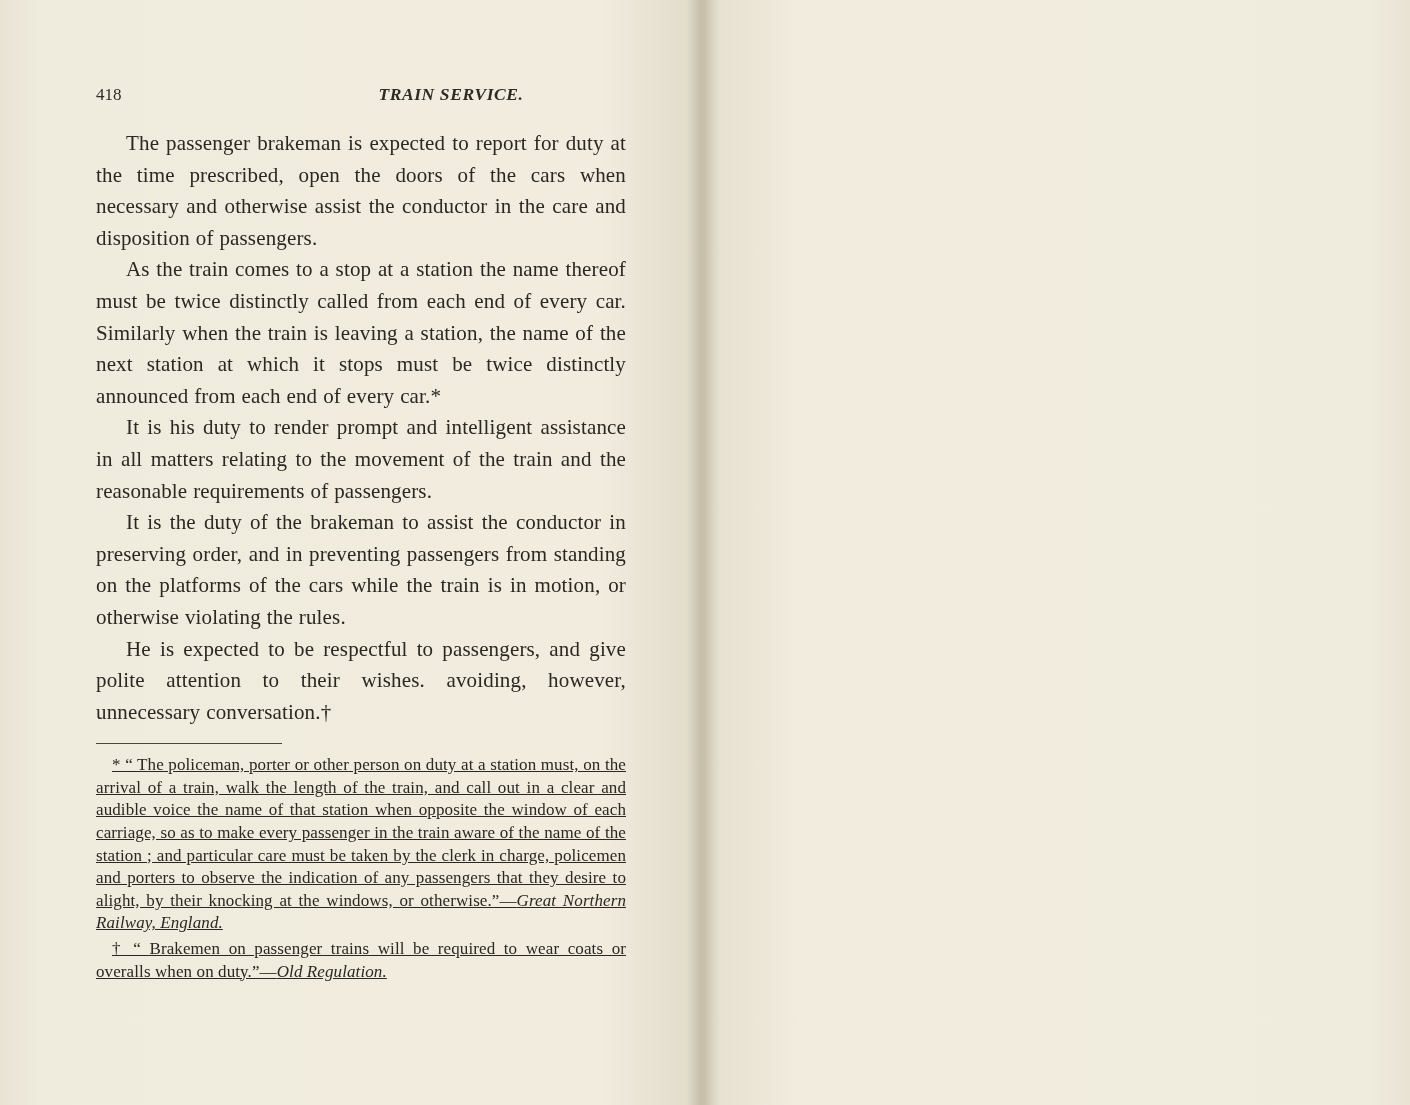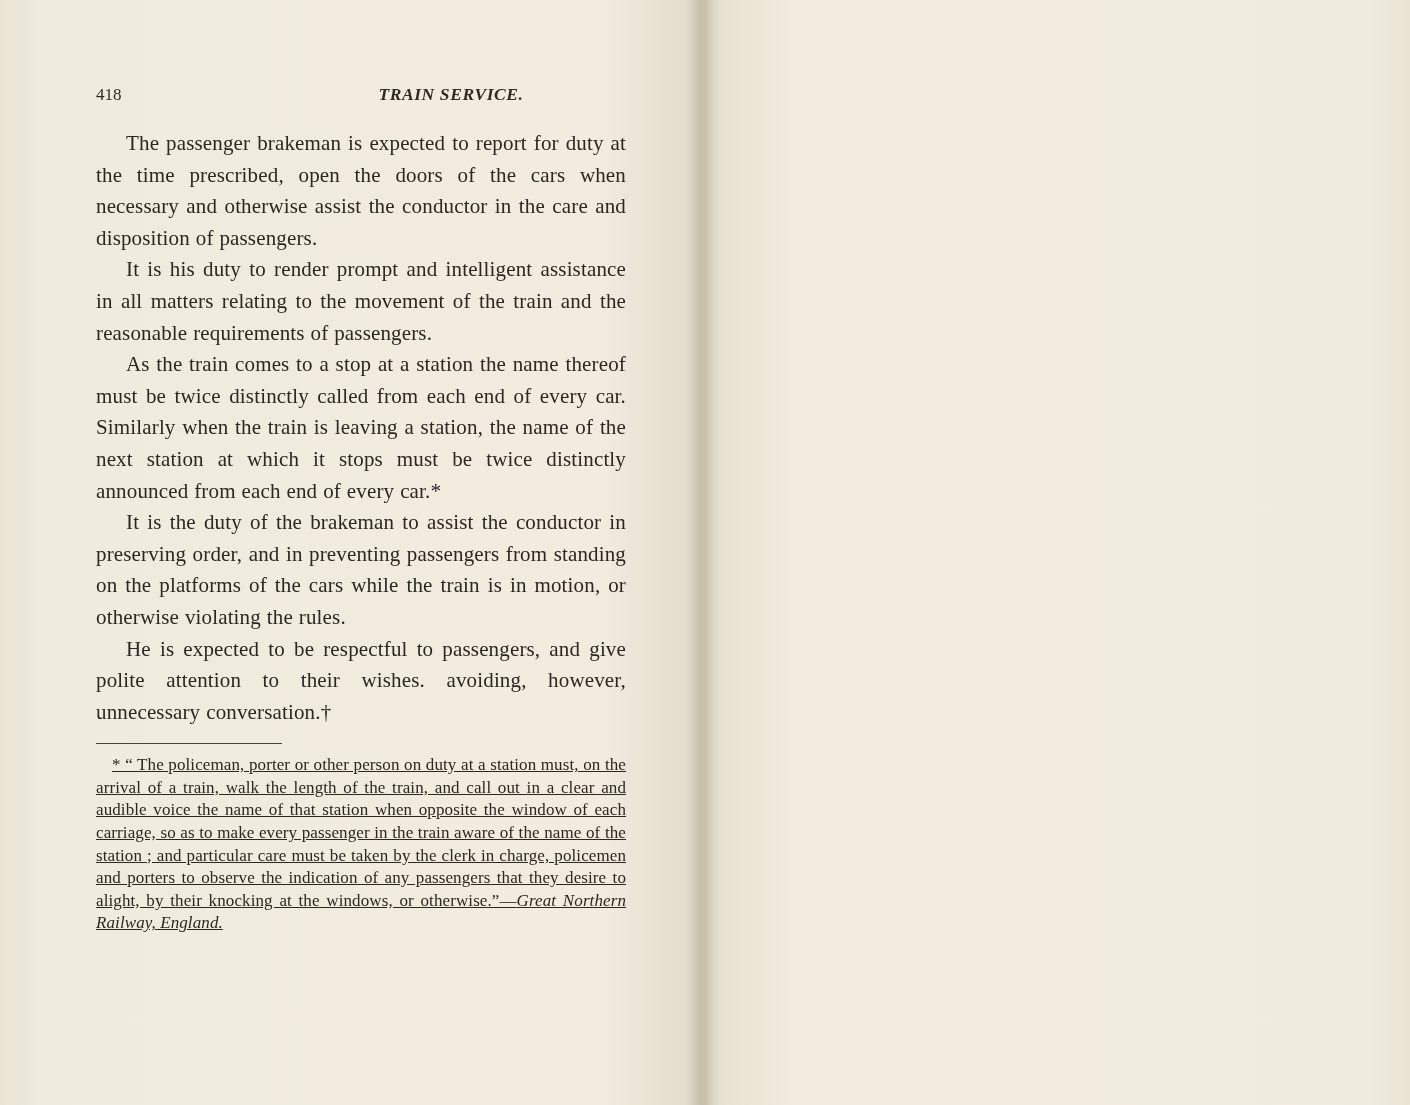--- a/index.html
+++ b/index.html
@@ -117,30 +117,31 @@
   <div class="page page-left">
     <div class="col">
 
       <div class="running-head rh-left">
         <span class="folio">418</span>
         <span class="title">TRAIN SERVICE.</span>
       </div>
 
       <div class="body-text">
         <p>The passenger brakeman is expected to report for duty at the time prescribed, open the doors of the cars when necessary and otherwise assist the conductor in the care and disposition of passengers.</p>
+        <p>As the train comes to a stop at a station the name thereof must be twice distinctly called from each end of every car.  Similarly when the train is leaving a station, the name of the next station at which it stops must be twice distinctly announced from each end of every car.*</p>
         <p>It is his duty to render prompt and intelligent assistance in all matters relating to the movement of the train and the reasonable requirements of passengers.</p>
-        <p>As the train comes to a stop at a station the name thereof must be twice distinctly called from each end of every car.  Similarly when the train is leaving a station, the name of the next station at which it stops must be twice distinctly announced from each end of every car.*</p>
         <p>It is the duty of the brakeman to assist the conductor in preserving order, and in preventing passengers from standing on the platforms of the cars while the train is in motion, or otherwise violating the rules.</p>
         <p>He is expected to be respectful to passengers, and give polite attention to their wishes. avoiding, however, unnecessary conversation.†</p>
       </div>
 
       <div class="fn-rule"></div>
 
       <div class="footnotes">
         <p>* “ The policeman, porter or other person on duty at a station must, on the arrival of a train, walk the length of the train, and call out in a clear and audible voice the name of that station when opposite the window of each carriage, so as to make every passenger in the train aware of the name of the station ; and particular care must be taken by the clerk in charge, policemen and porters to observe the indication of any passengers that they desire to alight, by their knocking at the windows, or otherwise.”—<i>Great Northern Railway, England.</i></p>
+        <p>† “ Brakemen on passenger trains will be required to wear coats or overalls when on duty.”—<i>Old Regulation.</i></p>
       </div>
 
     </div>
   </div>
 
   <div class="page page-right">
     
   </div>
 
 </div>

